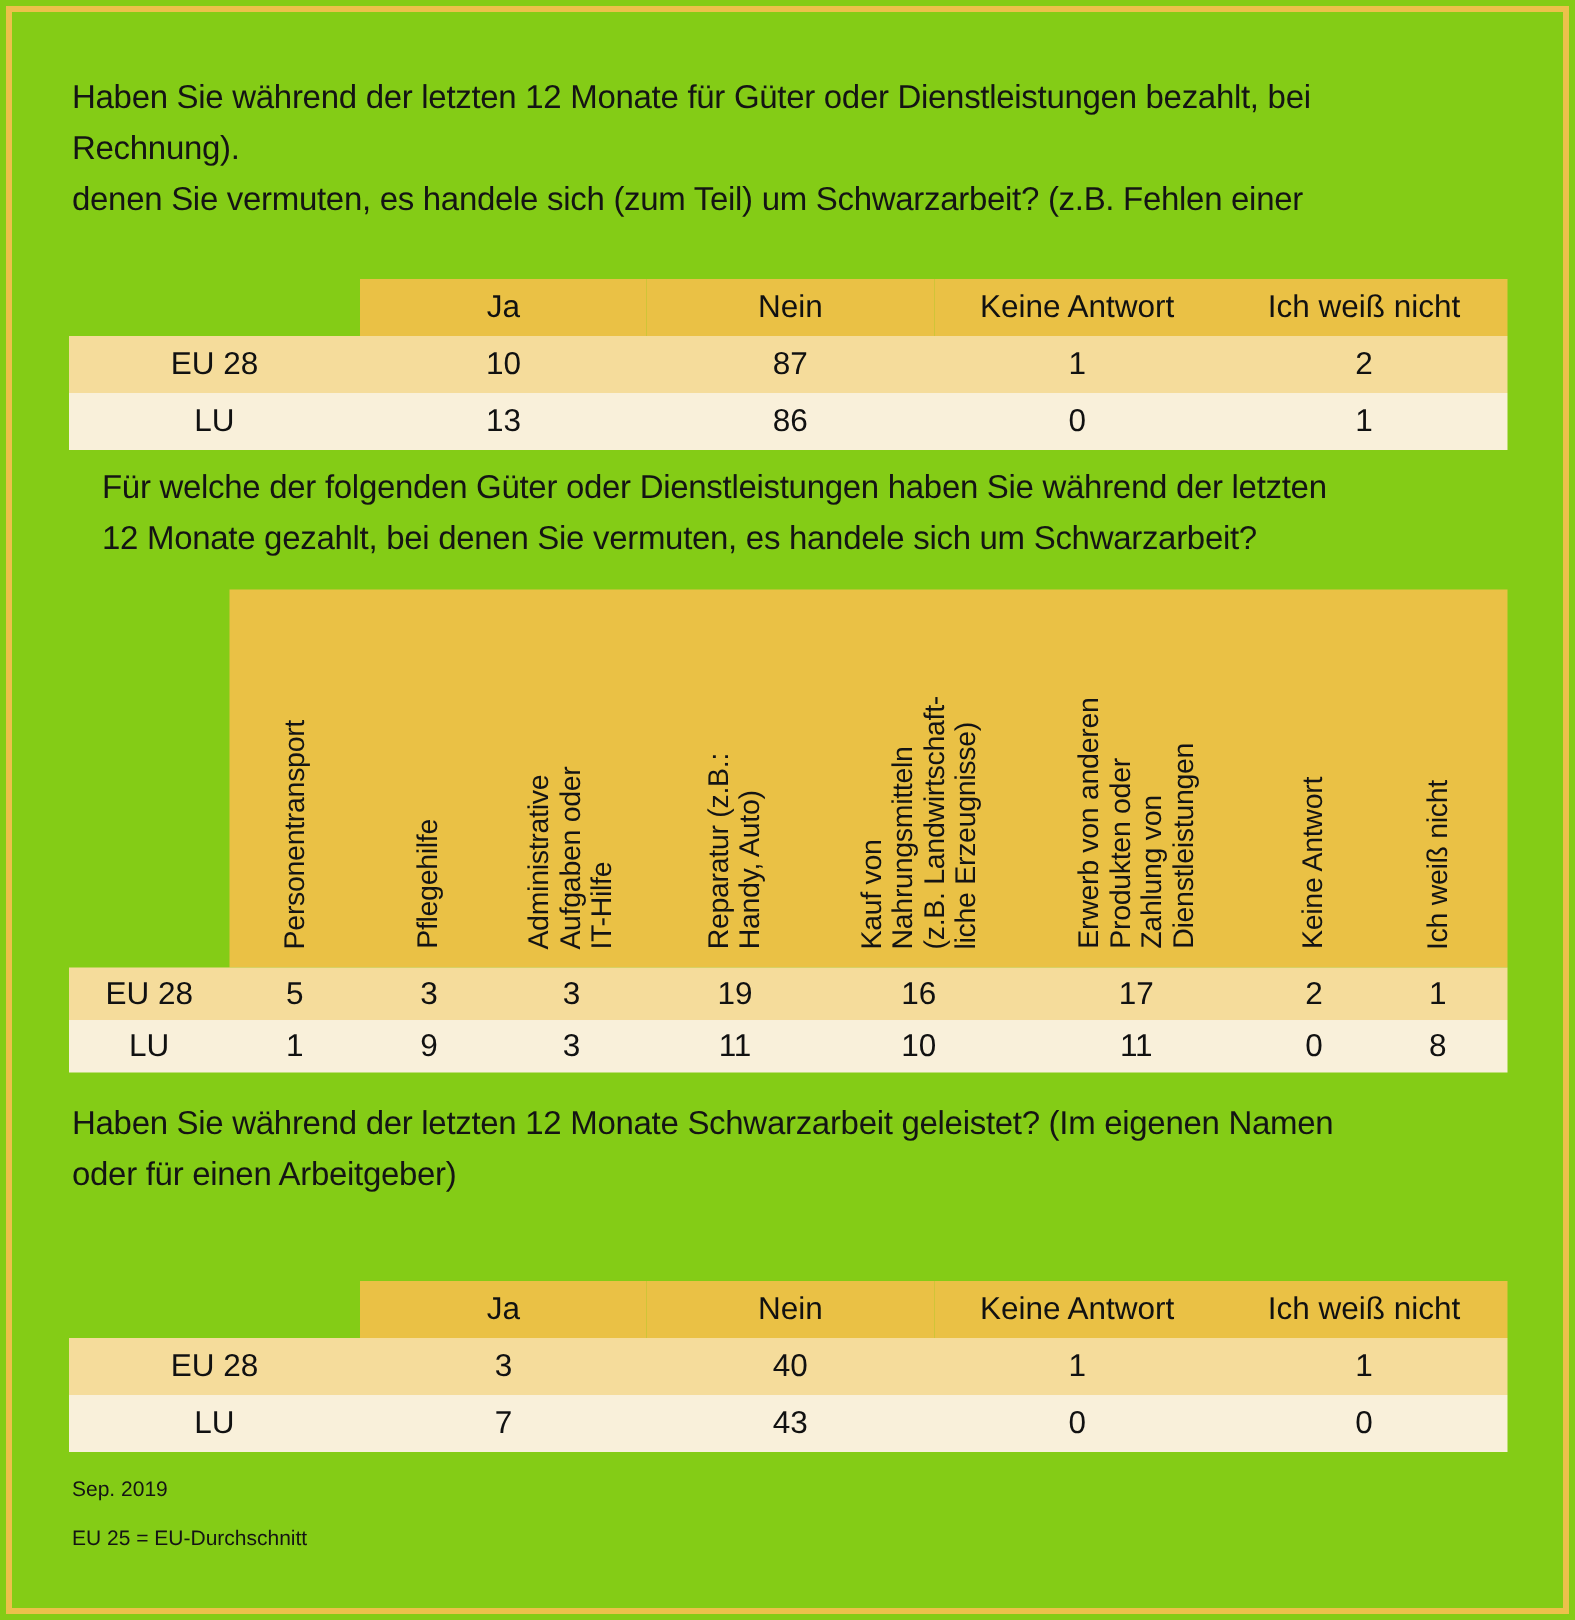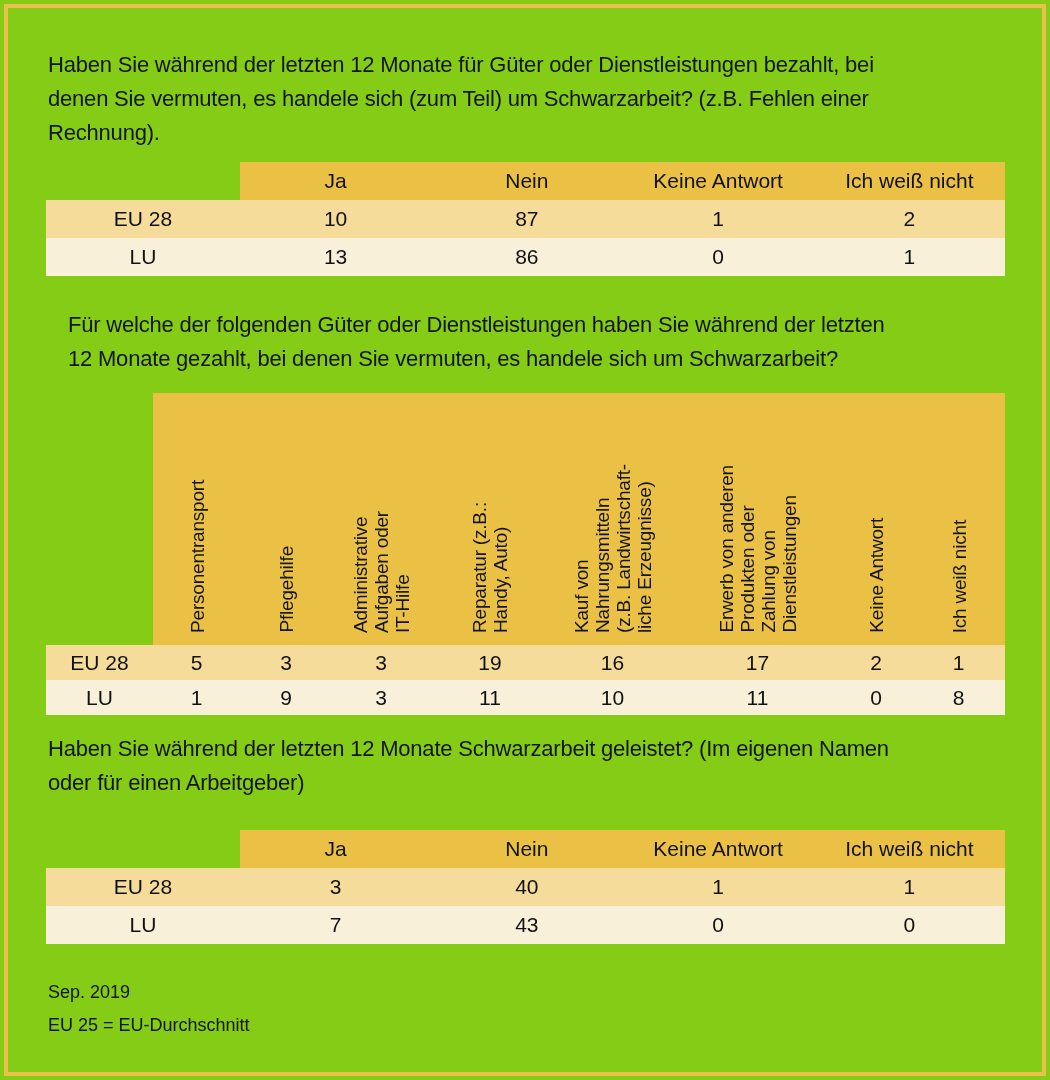--- a/index.html
+++ b/index.html
@@ -14,21 +14,21 @@
   }
   .question {
     position:absolute; left:48px; width:960px;
     font-size:22px; line-height:34px; letter-spacing:-0.2px; color:#141414;
   }
   #q1 { top:48px; }
   #q2 { top:308px;margin-left:20px; }
   #q3 { top:732px; }
 
   
-  .stable { position:absolute; left:46px; width:959px; font-size:21px; }
+  .stable { position:absolute; left:46px; width:959px; font-size:21px;margin-top:24px; }
   #table1 { top:162px; }
   #table3 { top:830px; }
   .srow { display:flex; height:38px; }
   .scell { flex:1; display:flex; align-items:center; justify-content:center; }
   .slabel { width:194px; flex:none; display:flex; align-items:center; justify-content:center; }
   .shead .slabel { background:transparent; }
   .shead .scell { background:#eac145; }
   .row-eu { background:#f5dc9b;justify-content:flex-end; }
   .row-lu { background:#f9f0da; }
 
@@ -44,32 +44,32 @@
     transform:translateX(-50%) rotate(180deg);
     writing-mode:vertical-rl; white-space:pre-line;
     font-size:19px; line-height:21px; letter-spacing:-0.2px; color:#141414;
   }
   .t2row { display:flex; height:35px; }
   .t2label { width:107px; flex:none; display:flex; align-items:center; justify-content:center; }
   .t2cell { flex:none; display:flex; align-items:center; justify-content:center; }
   .w1{width:87px}.w2{width:92px}.w3{width:98px}.w4{width:120px}
   .w5{width:125px}.w6{width:165px}.w7{width:72px}.w8{width:93px}
 
-  .footer { position:absolute; left:48px; top:976px; font-size:18px; line-height:33px; color:#141414; }
+  .footer { position:absolute; left:48px; top:976px; font-size:14px; line-height:33px; color:#141414; }
 </style>
 </head>
 <body>
 
 <div class="page">
   <div class="frame"></div>
 
   <div class="question" id="q1">
     <div>Haben Sie während der letzten 12 Monate für Güter oder Dienstleistungen bezahlt, bei</div>
+    <div>Rechnung).</div>
     <div>denen Sie vermuten, es handele sich (zum Teil) um Schwarzarbeit? (z.B. Fehlen einer</div>
-    <div>Rechnung).</div>
   </div>
 
   <div class="stable" id="table1">
     <div class="srow shead">
       <div class="slabel"></div>
       <div class="scell">Ja</div>
       <div class="scell">Nein</div>
       <div class="scell">Keine Antwort</div>
       <div class="scell">Ich weiß nicht</div>
     </div>

